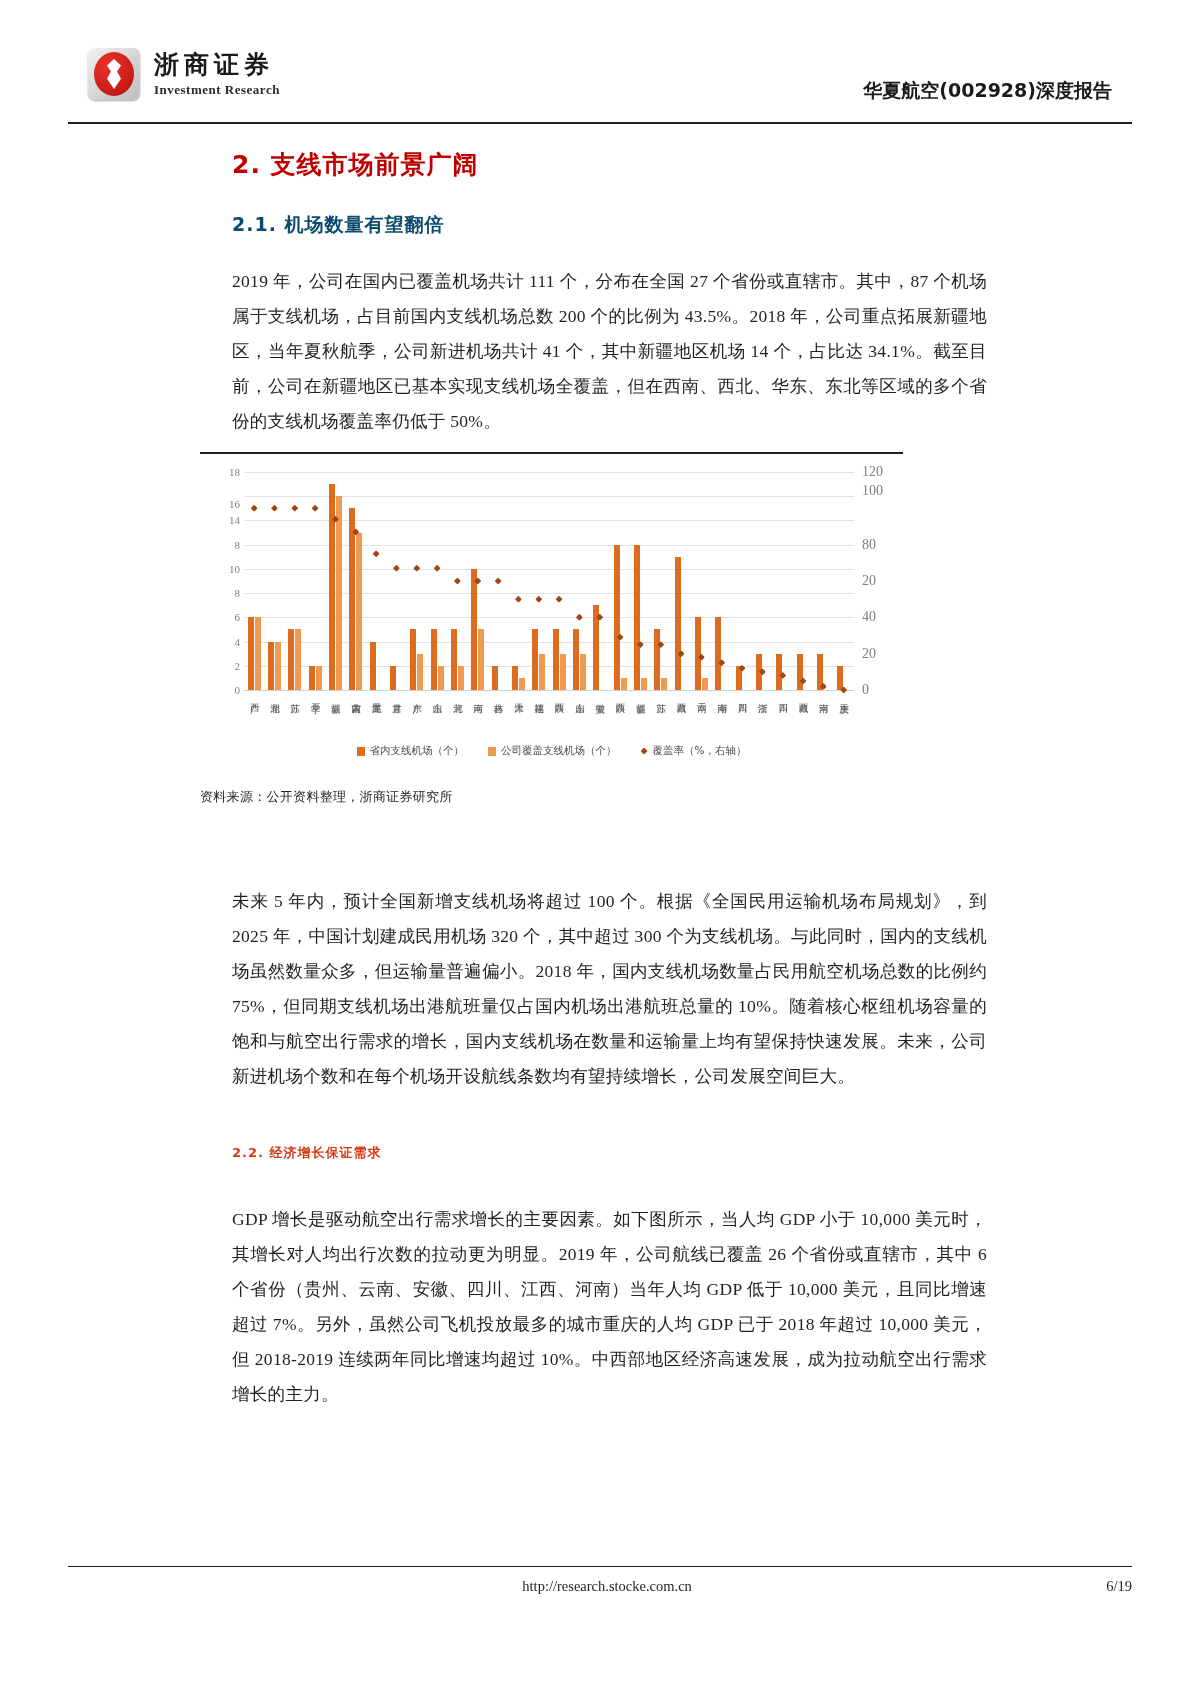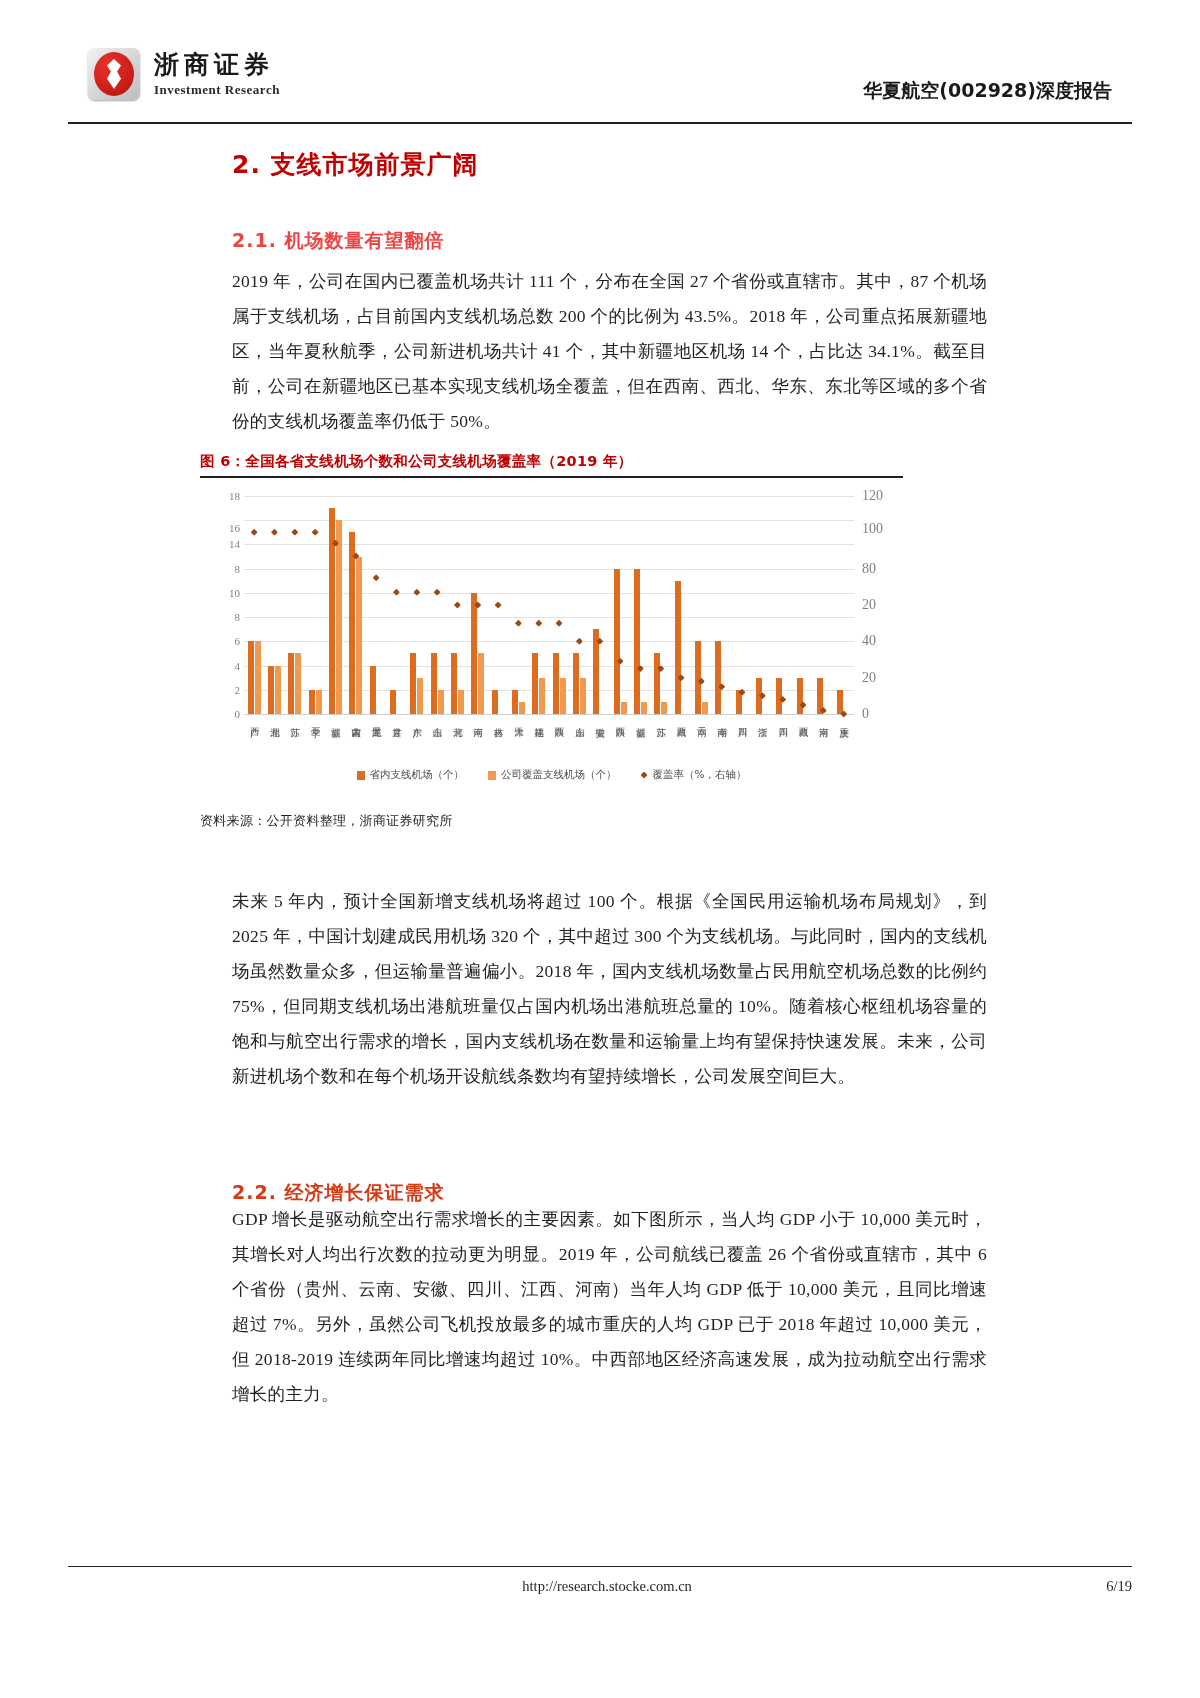--- a/index.html
+++ b/index.html
@@ -54,36 +54,36 @@
   .content{position:absolute;left:0;top:122px;width:1200px;}
 
   .h1{
     position:absolute;left:232px;top:26px;
     font-family:"DejaVu Sans","Liberation Sans",sans-serif;
     font-size:25px;font-weight:700;color:#c00000;letter-spacing:1px;
   }
   .h2{
     position:absolute;left:232px;top:90px;
     font-family:"DejaVu Sans","Liberation Sans",sans-serif;
-    font-size:19px;font-weight:700;color:#ef4444;letter-spacing:1px;margin-top:16px;
+    font-size:19px;font-weight:700;color:#0c4a6e;letter-spacing:1px;
   }
 
   .para{
     position:absolute;left:232px;width:755px;
     font-family:"Liberation Serif","DejaVu Serif",serif;
     font-size:17.5px;line-height:35px;color:#231f20;
     text-align:justify;text-justify:inter-character;
     letter-spacing:.3px;
   }
   #para1{top:142px;}
   #para2{top:762px;}
   .h2b{
-    position:absolute;left:232px;top:1058px;
-    font-family:"DejaVu Sans","Liberation Sans",sans-serif;
-    font-size:19px;font-weight:700;color:#d63a14;letter-spacing:1px;
+    position:absolute;left:232px;top:1022px;
+    font-family:"DejaVu Sans","Liberation Sans",sans-serif;
+    font-size:13px;font-weight:700;color:#d63a14;letter-spacing:1px;
   }
   #para3{top:1080px;}
 
   
   .fig{position:absolute;left:200px;top:330px;width:720px;}
   .fig-title{
     font-family:"DejaVu Sans","Liberation Sans",sans-serif;
     font-size:14.5px;font-weight:700;color:#c00000;letter-spacing:.3px;
     padding-bottom:5px;
   }
@@ -168,21 +168,20 @@
   </div>
 
   <div class="content">
 
     <div class="h1">2. 支线市场前景广阔</div>
     <div class="h2">2.1. 机场数量有望翻倍</div>
 
     <div class="para" id="para1">2019 年，公司在国内已覆盖机场共计 111 个，分布在全国 27 个省份或直辖市。其中，87 个机场属于支线机场，占目前国内支线机场总数 200 个的比例为 43.5%。2018 年，公司重点拓展新疆地区，当年夏秋航季，公司新进机场共计 41 个，其中新疆地区机场 14 个，占比达 34.1%。截至目前，公司在新疆地区已基本实现支线机场全覆盖，但在西南、西北、华东、东北等区域的多个省份的支线机场覆盖率仍低于 50%。</div>
 
     <div class="fig">
-      <div class="fig-title">图 6：全国各省支线机场个数和公司支线机场覆盖率（2019 年）</div>
       <div class="fig-rule"></div>
       <div class="fig-body">
         <div class="plot" id="plot">
             <div class="axisline" style="top: 218px;"></div>
             <div class="ytick" style="top: 218px;">0</div>
             <div class="gridline" style="top: 193.778px;"></div>
             <div class="ytick" style="top: 193.778px;">2</div>
             <div class="gridline" style="top: 169.556px;"></div>
             <div class="ytick" style="top: 169.556px;">4</div>
             <div class="gridline" style="top: 145.333px;"></div>
@@ -197,21 +196,21 @@
             <div class="ytick" style="top: 48.4444px;">14</div>
             <div class="gridline" style="top: 24.2222px;"></div>
             <div class="ytick" style="top: 32px; text-align: right;">16</div>
             <div class="gridline" style="top: 0px;"></div>
             <div class="ytick" style="top: 0px;">18</div>
             <div class="y2tick" style="top: 218px;">0</div>
             <div class="y2tick" style="top: 181.667px;">20</div>
             <div class="y2tick" style="top: 145.333px;">40</div>
             <div class="y2tick" style="top: 109px;">20</div>
             <div class="y2tick" style="top: 72.6667px;">80</div>
-            <div class="y2tick" style="top: 33px;">100</div>
+            <div class="y2tick" style="top: 19px;">100</div>
             <div class="y2tick" style="top: 0px;">120</div>
             <div class="bars">
               <div class="grp">
                 <div class="bar1" style="height: 72.6667px;"></div>
                 <div class="bar2" style="height: 72.6667px;"></div>
                 <div class="mk" style="bottom: 181.667px;"></div>
               </div>
               <div class="grp">
                 <div class="bar1" style="height: 48.4444px;"></div>
                 <div class="bar2" style="height: 48.4444px;"></div>

